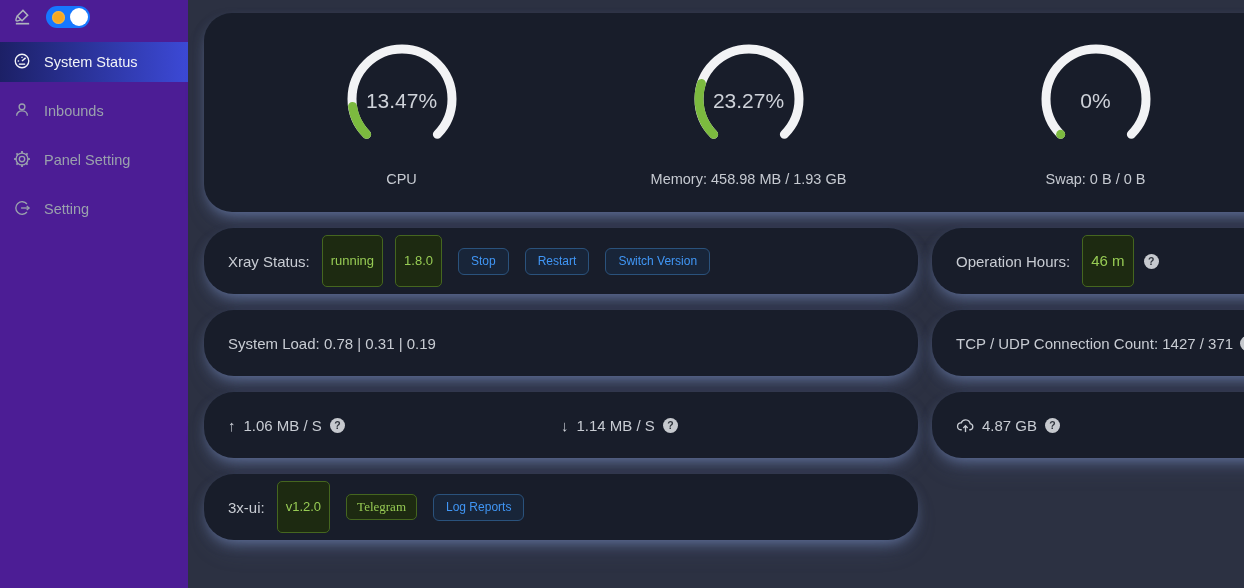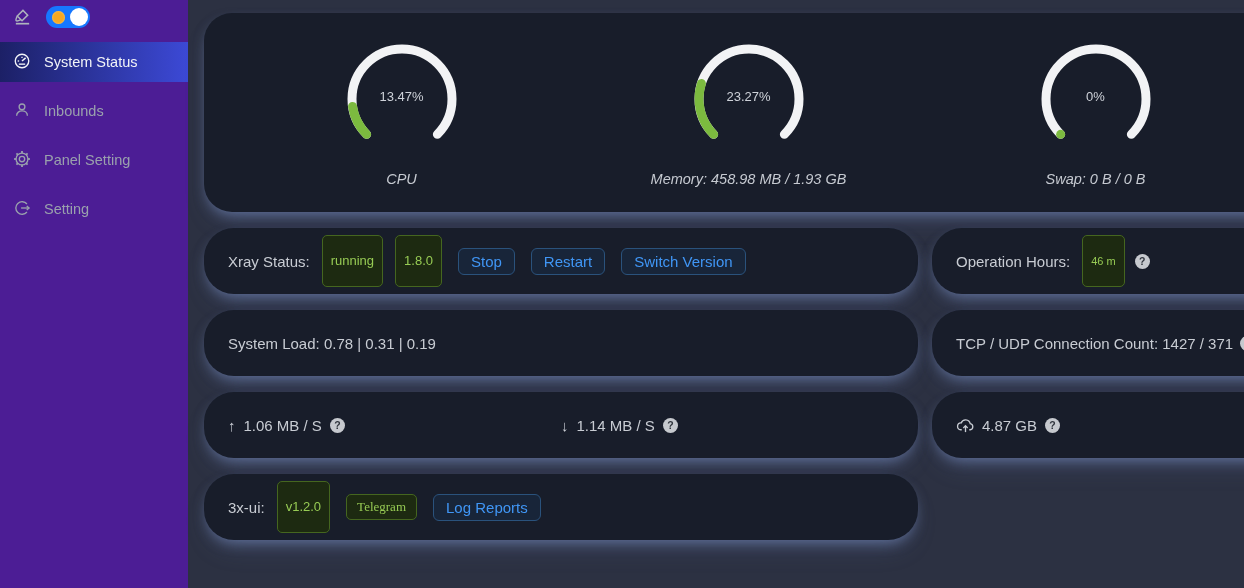--- a/index.html
+++ b/index.html
@@ -57,41 +57,41 @@
     height:199px; border-radius:28px; display:flex;
     padding:28px 0 0 24px; margin-bottom:16px;
   }
   .gauge-col { width:347px; text-align:center; }
   .gauge { position:relative; width:120px; height:104px; margin:0 auto; }
   .gauge svg { display:block; }
   .gauge .track { stroke:#f2f3f5; }
   .gauge .gauge-fill { stroke:#7cba3f; }
   .gauge .pct {
     position:absolute; left:0; right:0; top:48px; text-align:center;
-    font-size:13px; color:#ced2d9;
-  }
-  .gauge-label { margin-top:26px; font-size:14.5px; color:#c6cad1;font-style:italic; }
+    font-size:21px; color:#ced2d9;
+  }
+  .gauge-label { margin-top:26px; font-size:14.5px; color:#c6cad1; }
 
   .grid {
     display:grid; grid-template-columns:714px 361px; gap:16px 14px;
   }
   .row {
     height:66px; border-radius:30px; display:flex; align-items:center;
     padding:0 24px; font-size:15px; white-space:nowrap;
   }
   .row .lbl { color:#c8ccd3; }
 
   .tag {
     display:inline-block; font-size:13px; line-height:20px; padding:15px 8px;
     border-radius:5px; margin-left:12px;
     color:#97cb54; background:#1d2a11; border:1px solid #45661f;
   }
   .tag.clickable { cursor:pointer; padding:2px 10px;font-family:Liberation Serif, serif; }
   .btn {
-    display:inline-block; font-size:15px; line-height:21px; padding:2px 12px;
+    display:inline-block; font-size:12px; line-height:21px; padding:2px 12px;
     border-radius:6px; margin-left:16px; cursor:pointer;
     color:#4096f5; background:#182539; border:1px solid #2a527c;
   }
   .qicon {
     display:inline-flex; align-items:center; justify-content:center;
     width:15px; height:15px; border-radius:50%; background:#c6c9ce;
     color:#30353d; font-size:10.5px; font-weight:bold; margin-left:10px;
     cursor:pointer; flex:0 0 auto;
   }
   .half { width:50%; display:flex; align-items:center; }
@@ -219,21 +219,21 @@
           <span class="lbl">Xray Status:</span>
           <span class="tag">running</span>
           <span class="tag">1.8.0</span>
           <span class="btn">Stop</span>
           <span class="btn">Restart</span>
           <span class="btn">Switch Version</span>
         </section>
 
         <section class="card row">
           <span class="lbl">Operation Hours:</span>
-          <span class="tag" style="font-size:11px">46 m</span>
+          <span class="tag" style="font-size:15px">46 m</span>
           <span class="qicon">?</span>
         </section>
 
         <section class="card row">
           <span class="lbl">System Load: 0.78 | 0.31 | 0.19</span>
         </section>
 
         <section class="card row">
           <span class="lbl">TCP / UDP Connection Count: 1427 / 371</span>
           <span class="qicon" style="margin-left:7px">?</span>

